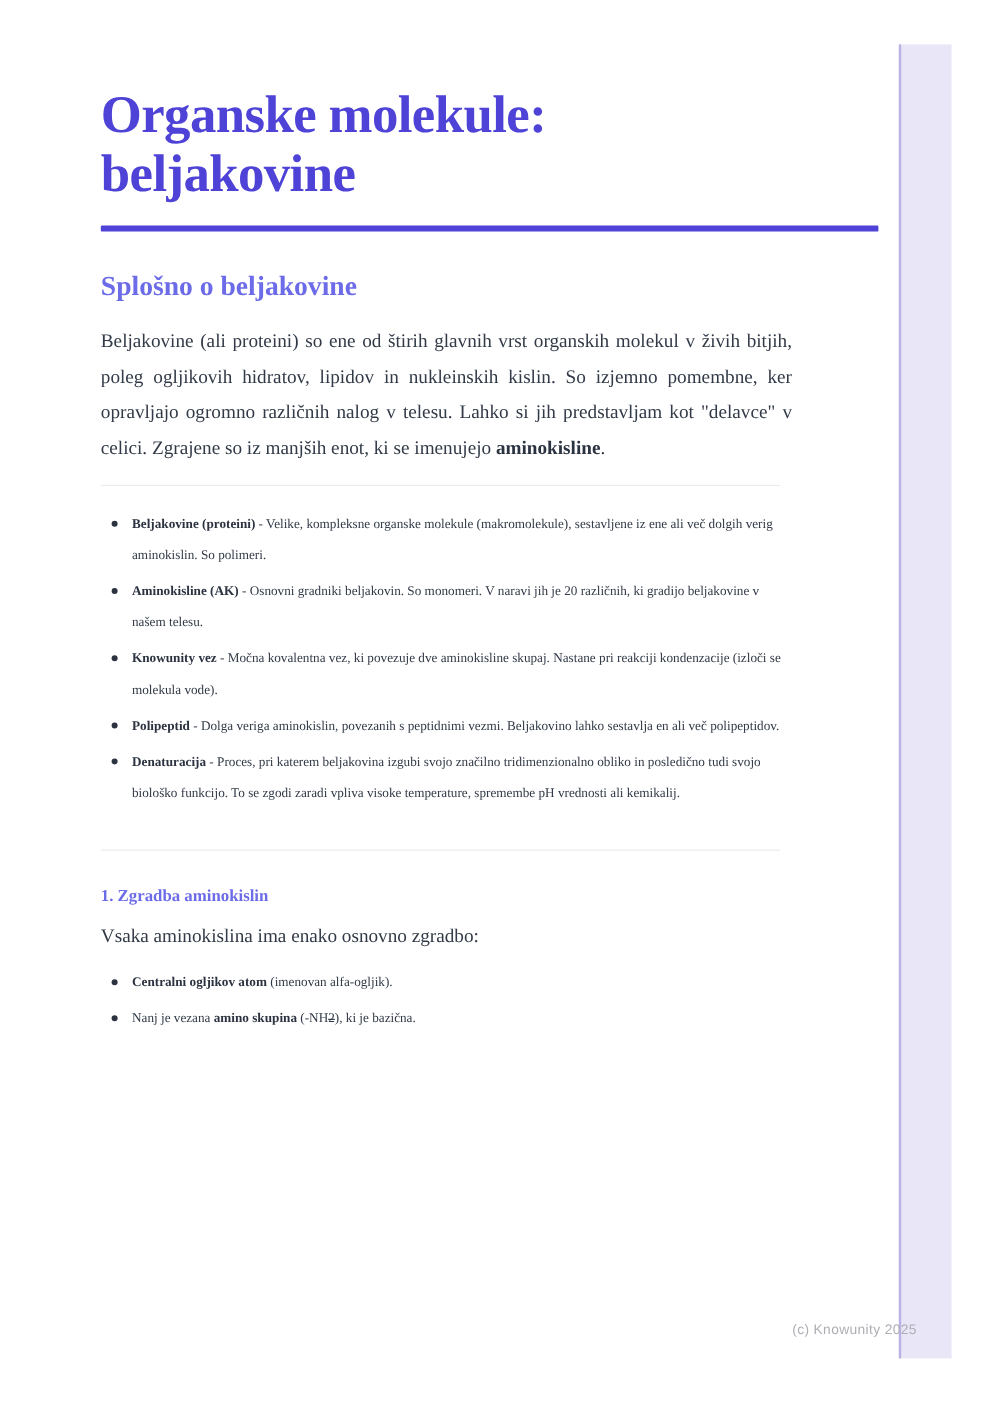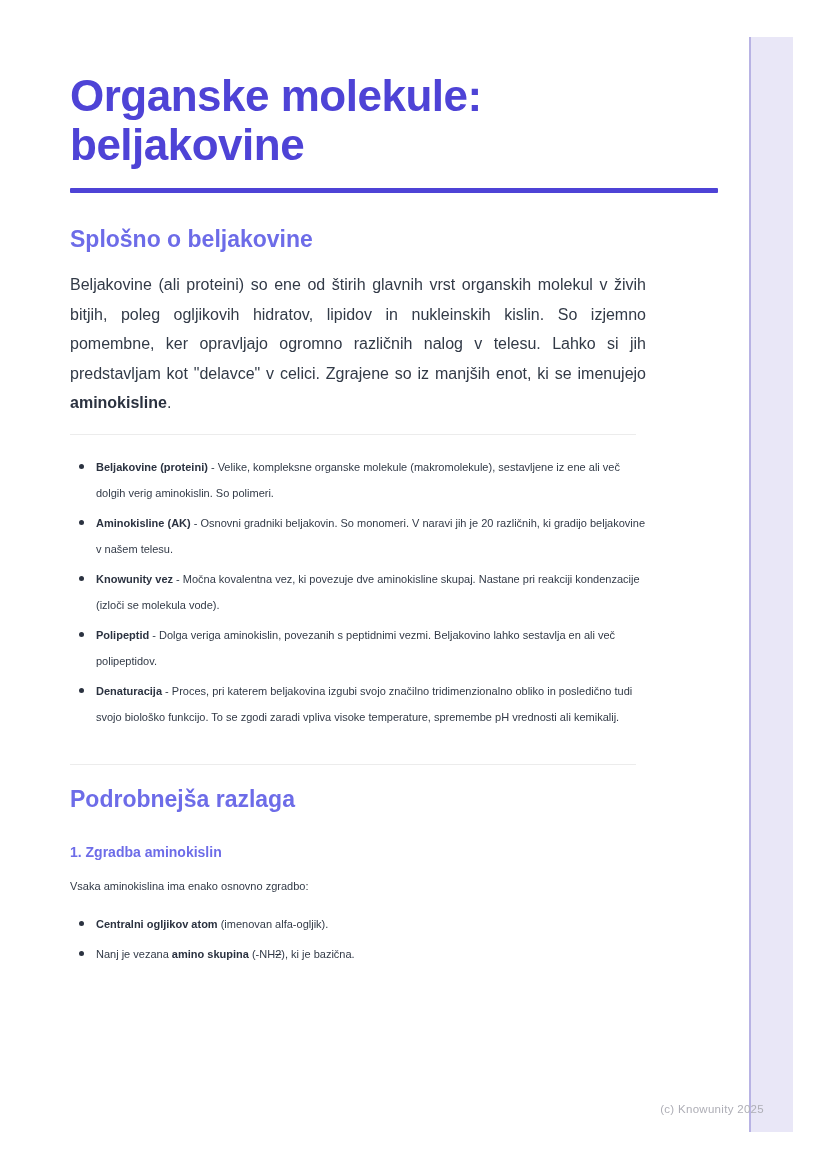--- a/index.html
+++ b/index.html
@@ -20,24 +20,25 @@
     top: 37px;
     width: 44px;
     height: 1095px;
     background: #e9e7f7;
     border-left: 2px solid #b8b3e4;
     z-index: 1;
   }
 
   .content {
     position: absolute;
-    left: 70px;
+    left: 84px;
     top: 0;
     width: 576px;
     z-index: 2;
+    font-family: Liberation Serif, serif;
   }
 
   h1 {
     margin-top: 71px;
     font-size: 44px;
     line-height: 49px;
     font-weight: 700;
     letter-spacing: -0.5px;
     color: #4e43d6;
   }
@@ -103,21 +104,21 @@
     left: 9px;
     top: 10px;
     width: 5px;
     height: 5px;
     border-radius: 50%;
     background: #2b3240;
   }
 
   p.structure-intro {
     margin-top: 9px;
-    font-size: 11px;
+    font-size: 16px;
     line-height: 24px;
   }
 
   .watermark {
     position: absolute;
     top: 1103px;
     right: 64px;
     font-size: 11.5px;
     letter-spacing: 0.3px;
     color: #aeaeb6;
@@ -150,21 +151,20 @@
   <ul class="list-key">
     <li><strong>Beljakovine (proteini)</strong> <span>- Velike, kompleksne organske molekule (makromolekule), sestavljene iz ene ali več dolgih verig aminokislin. So polimeri.</span></li>
     <li><strong>Aminokisline (AK)</strong> <span>- Osnovni gradniki beljakovin. So monomeri. V naravi jih je 20 različnih, ki gradijo beljakovine v našem telesu.</span></li>
     <li><strong>Knowunity vez</strong> <span>- Močna kovalentna vez, ki povezuje dve aminokisline skupaj. Nastane pri reakciji kondenzacije (izloči se molekula vode).</span></li>
     <li><strong>Polipeptid</strong> <span>- Dolga veriga aminokislin, povezanih s peptidnimi vezmi. Beljakovino lahko sestavlja en ali več polipeptidov.</span></li>
     <li><strong>Denaturacija</strong> <span>- Proces, pri katerem beljakovina izgubi svojo značilno tridimenzionalno obliko in posledično tudi svojo biološko funkcijo. To se zgodi zaradi vpliva visoke temperature, spremembe pH vrednosti ali kemikalij.</span></li>
   </ul>
 
   <hr class="hr-2">
 
-  <h2 class="h2-detail">Podrobnejša razlaga</h2>
 
   <h3>1. Zgradba aminokislin</h3>
 
   <p class="structure-intro">Vsaka aminokislina ima enako osnovno zgradbo:</p>
 
   <ul class="list-structure">
     <li><strong>Centralni ogljikov atom</strong> <span>(imenovan alfa-ogljik).</span></li>
     <li><span>Nanj je vezana</span> <strong>amino skupina</strong> <span>(-NH</span><s>2</s><span>), ki je bazična.</span></li>
   </ul>
 

